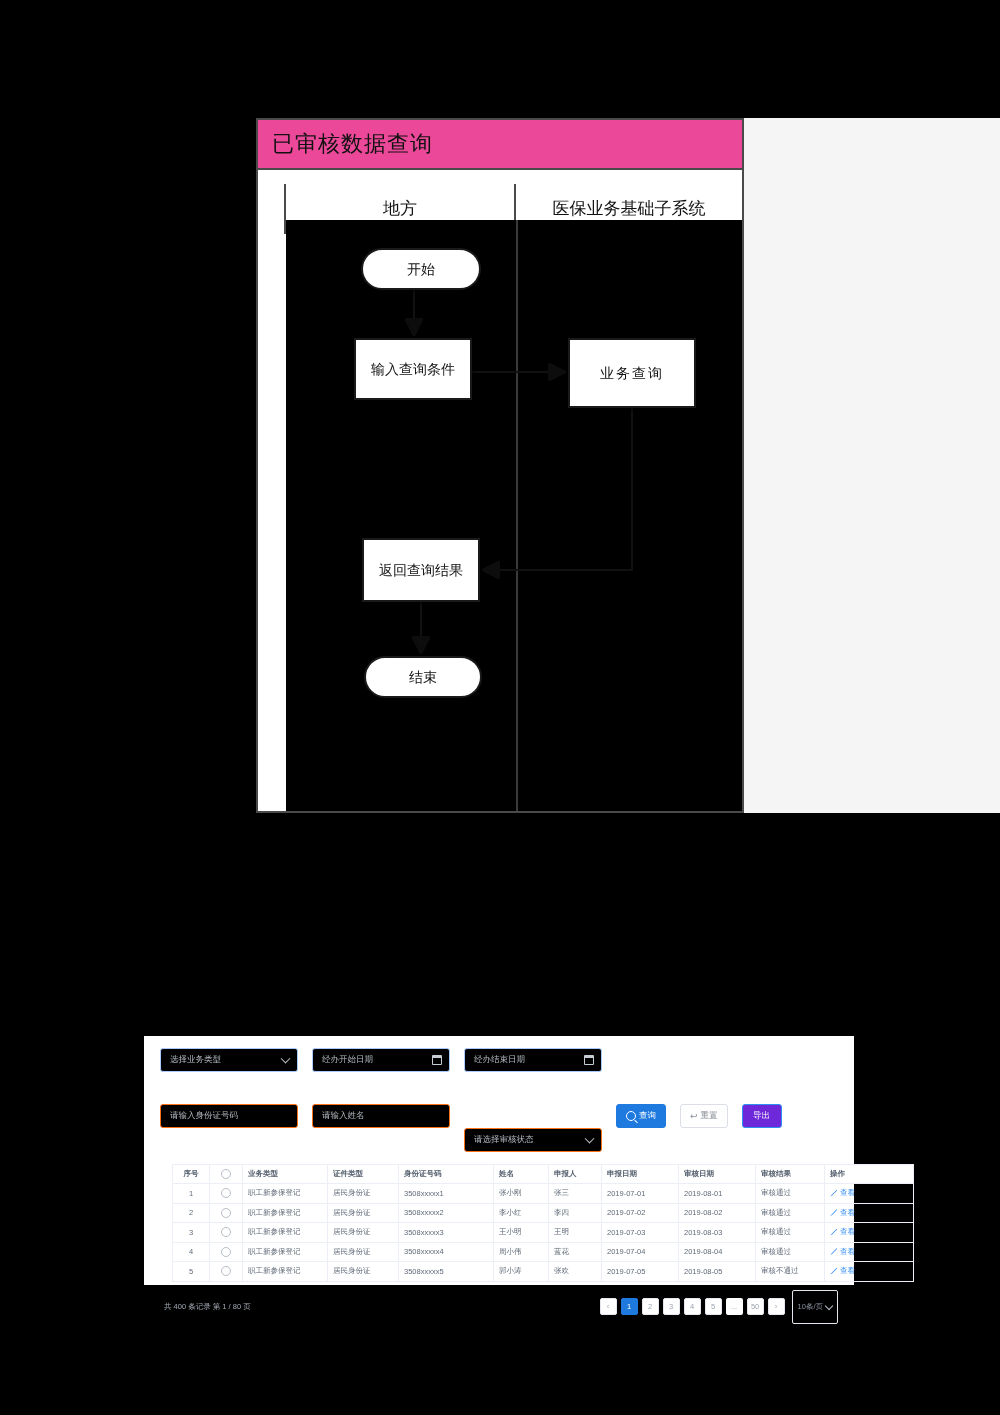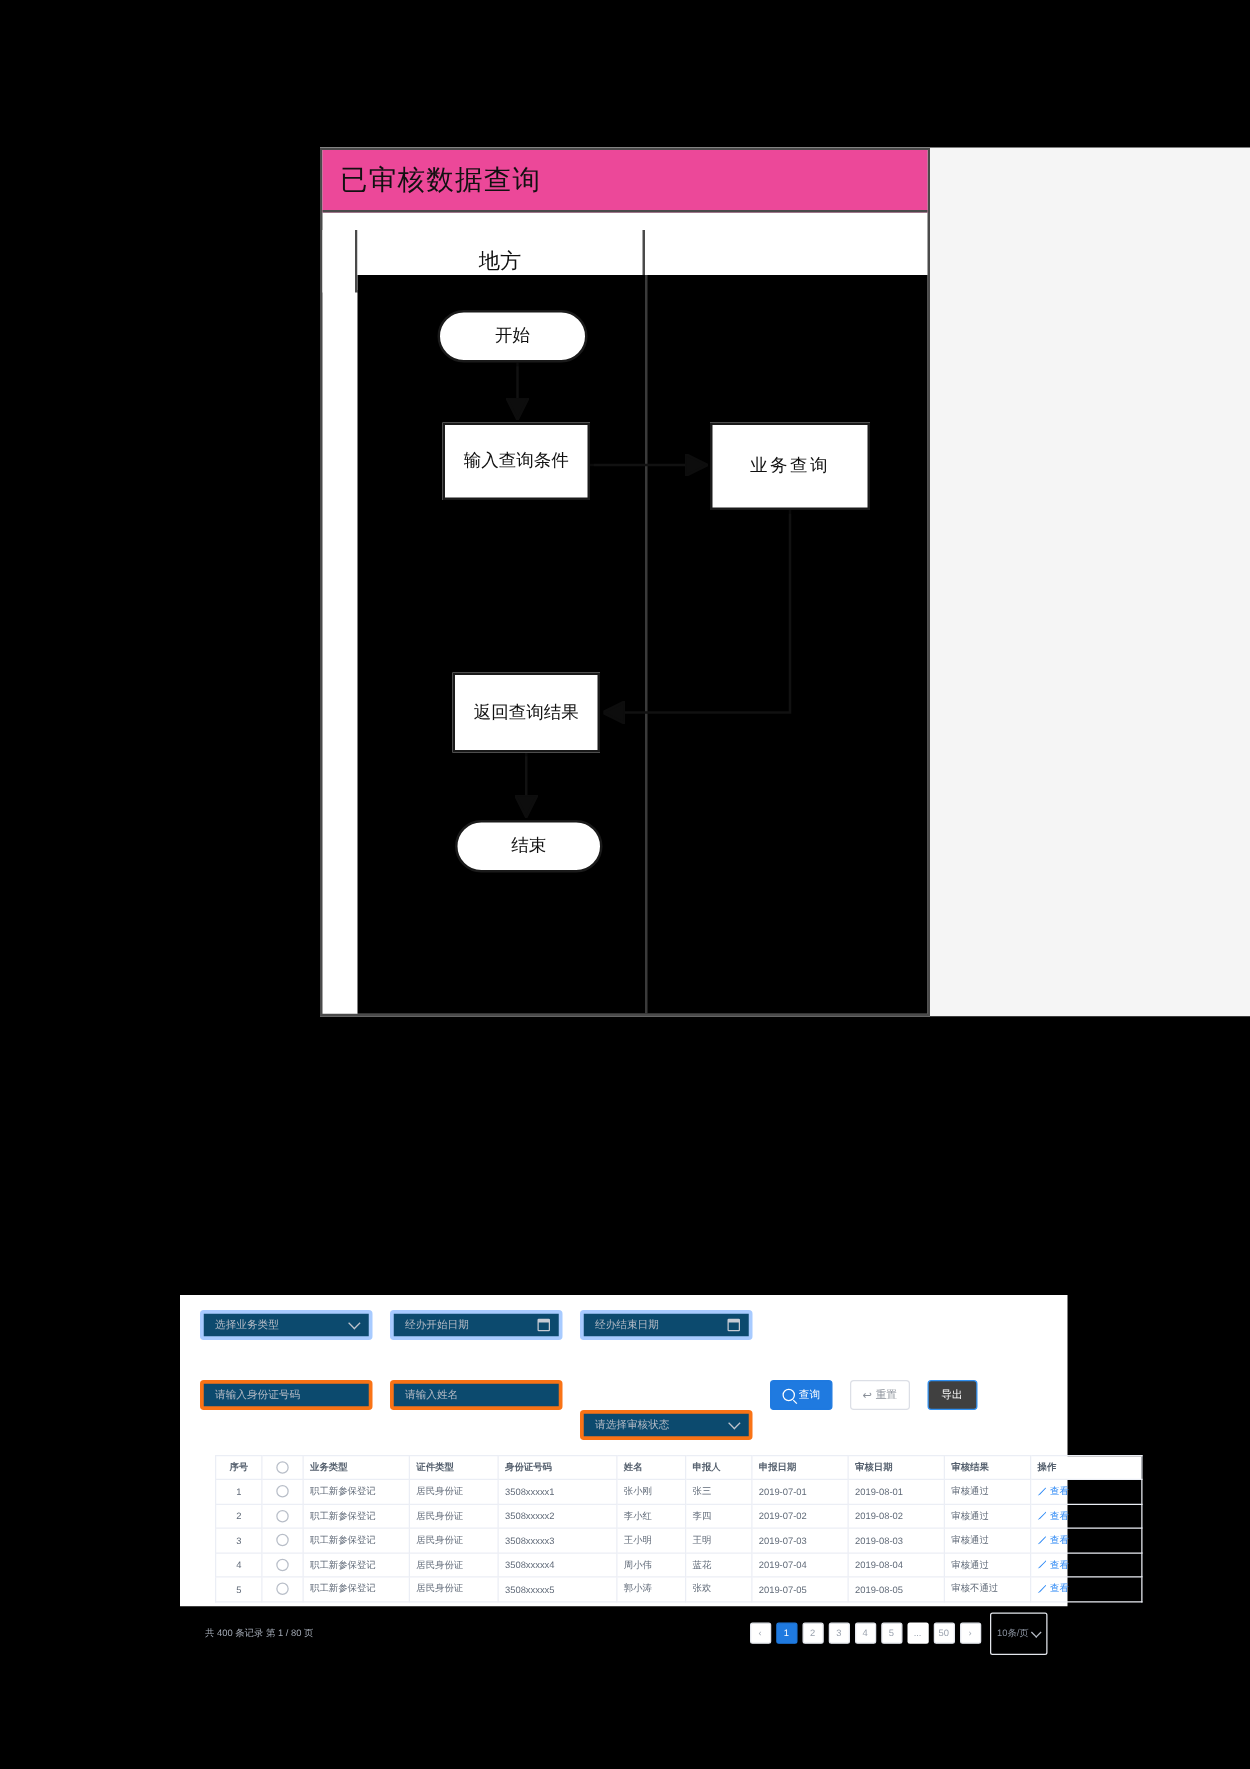--- a/index.html
+++ b/index.html
@@ -111,21 +111,21 @@
     align-items: center;
     justify-content: center;
     text-align: center;
     font-family: "DejaVu Serif", "Liberation Serif", serif;
     font-size: 14px;
     color: #111;
     line-height: 1.35;
     box-shadow: 3px 3px 0 rgba(0,0,0,0.35);
   }
   .node.terminator { border-radius: 28px; }
-  .node-start { left: 64px; top: 28px; width: 120px; height: 42px; }
+  .node-start { left: 75px; top: 28px; width: 120px; height: 42px; }
   .node-input { left: 68px; top: 118px; width: 118px; height: 62px; padding: 0 8px; }
   .node-query { left: 282px; top: 118px; width: 128px; height: 70px; letter-spacing: 2px; }
   .node-result{ left: 76px; top: 318px; width: 118px; height: 64px; }
   .node-end   { left: 78px; top: 436px; width: 118px; height: 42px; }
 
   .flow-svg {
     position: absolute;
     left: 0; top: 0;
     width: 456px; height: 591px;
   }
@@ -146,28 +146,28 @@
   .filter-row {
     display: flex;
     align-items: center;
     gap: 14px;
     margin-bottom: 8px;
   }
   .field {
     position: relative;
     height: 24px;
     box-sizing: border-box;
-    border: 3px solid #f97316;
+    border: 1px solid #f97316;
     border-radius: 3px;
     display: flex;
     align-items: center;
     padding: 0 22px 0 9px;
     font-size: 8.5px;
     color: #b6bcc6;
-    background: #0c4a6e;
+    background: #000000;
     white-space: nowrap;
   }
   .field.focus { border-color: #a8cbff; }
   .field.w-select { width: 138px; }
   .field.w-date { width: 138px; }
   .field.w-text { width: 138px; }
   .field.w-status { width: 138px; margin-top: 48px; }
   .chev {
     position: absolute;
     right: 8px;
@@ -197,21 +197,21 @@
     align-items: center;
     justify-content: center;
     gap: 3px;
     font-size: 8.5px;
     padding: 0 9px;
     cursor: pointer;
     white-space: nowrap;
   }
   .btn-primary { background: #1f7ae0; color: #fff; border: 1px solid #1f7ae0; font-family: Liberation Mono, monospace; }
   .btn-default { background: #fff; color: #8a9099; border: 1px solid #dcdfe6; }
-  .btn-export { background: #404040; color: #fff; border: 1px solid #2f90f2; min-width: 40px; }
+  .btn-export { background: #6d28d9; color: #fff; border: 1px solid #2f90f2; min-width: 40px; }
   .ico-search {
     width: 8px; height: 8px;
     border: 1.2px solid currentColor;
     border-radius: 50%;
     position: relative;
     display: inline-block;
   }
   .ico-search::after {
     content: "";
     position: absolute;
@@ -334,20 +334,21 @@
 <body>
 
 <div class="figure-wrap">
   <div class="flow-doc">
 
     <div class="flow-title">已审核数据查询</div>
 
     <div class="lane-headers">
       <div class="lane-gutter"></div>
       <div class="lane-head local">地方</div>
+      <div class="lane-head system">医保业务基础子系统</div>
     </div>
 
     <div class="lane-body">
       <div class="lane-divider"></div>
 
       <svg class="flow-svg" viewBox="0 0 456 591">
         <defs>
           <marker id="arw" markerWidth="9" markerHeight="9" refX="7" refY="4.5" orient="auto">
             <path d="M0,0 L9,4.5 L0,9 z" fill="#0d0d0d" stroke="#0d0d0d"></path>
           </marker>

